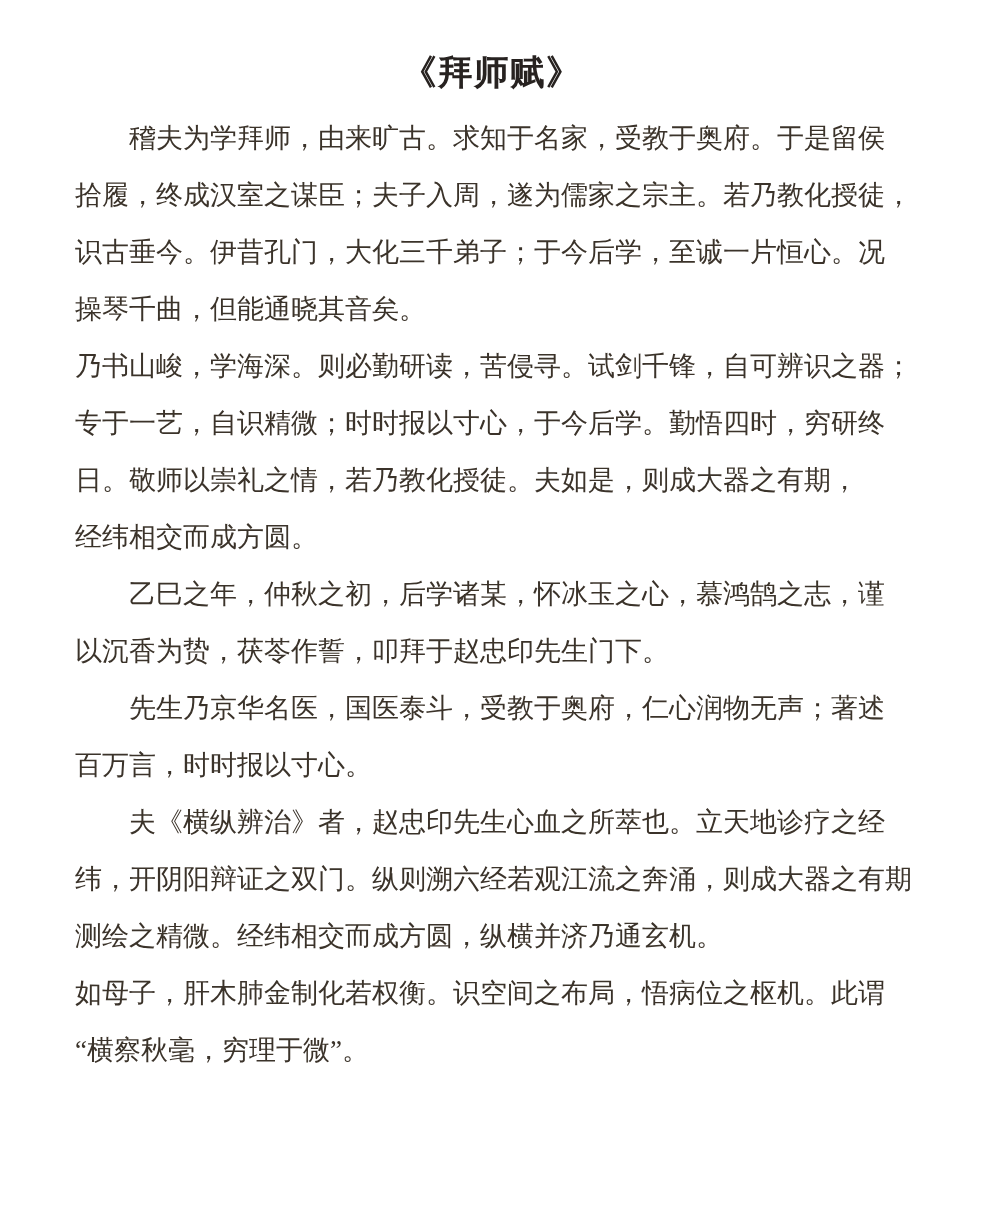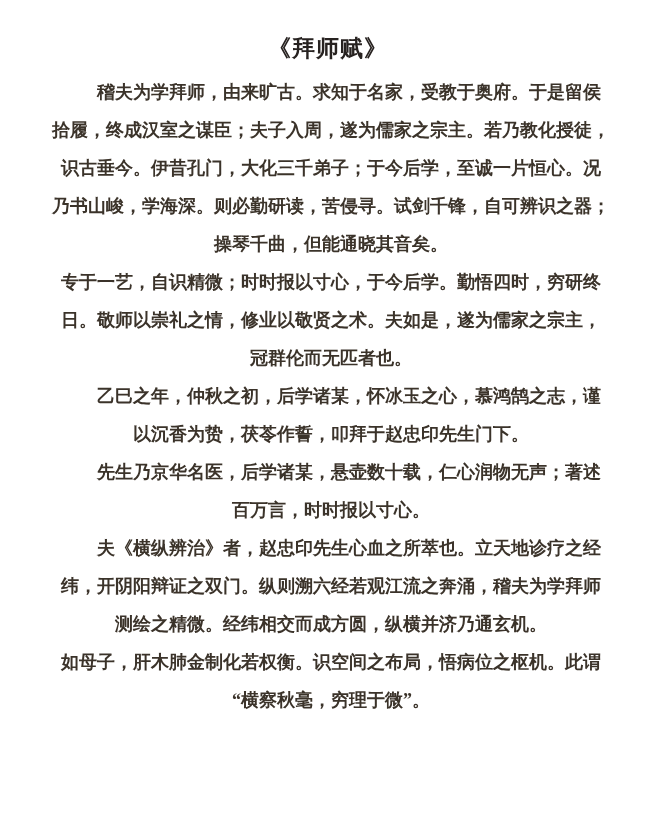--- a/index.html
+++ b/index.html
@@ -30,56 +30,55 @@
     font-size: 18px;
     color: var(--text-color, #3b332a);
   }
   .paragraph {
     margin: 0;
   }
   .line {
     height: 38px;
     line-height: 38px;
     white-space: nowrap;
-    text-align: center;
-    font-weight: bold;
+    text-align: left;
   }
   .line.indent {
     padding-left: 2em;
   }
 </style>
 </head>
 <body>
 
 <div class="page">
   <h1 class="doc-title">《拜师赋》</h1>
   <div class="doc-body">
       <div class="paragraph">
         <div class="line indent">稽夫为学拜师，由来旷古。求知于名家，受教于奥府。于是留侯</div>
         <div class="line">拾履，终成汉室之谋臣；夫子入周，遂为儒家之宗主。若乃教化授徒，</div>
         <div class="line">识古垂今。伊昔孔门，大化三千弟子；于今后学，至诚一片恒心。况</div>
+        <div class="line">操琴千曲，但能通晓其音矣。</div>
         <div class="line">乃书山峻，学海深。则必勤研读，苦侵寻。试剑千锋，自可辨识之器；</div>
-        <div class="line">操琴千曲，但能通晓其音矣。</div>
       </div>
       <div class="paragraph">
         <div class="line">专于一艺，自识精微；时时报以寸心，于今后学。勤悟四时，穷研终</div>
-        <div class="line">日。敬师以崇礼之情，修业以敬贤之术。夫如是，遂为儒家之宗主，</div>
-        <div class="line">冠群伦而无匹者也。</div>
+        <div class="line">日。敬师以崇礼之情，若乃教化授徒。夫如是，则成大器之有期，</div>
+        <div class="line">经纬相交而成方圆。</div>
       </div>
       <div class="paragraph">
         <div class="line indent">乙巳之年，仲秋之初，后学诸某，怀冰玉之心，慕鸿鹄之志，谨</div>
         <div class="line">以沉香为贽，茯苓作誓，叩拜于赵忠印先生门下。</div>
       </div>
       <div class="paragraph">
-        <div class="line indent">先生乃京华名医，后学诸某，悬壶数十载，仁心润物无声；著述</div>
+        <div class="line indent">先生乃京华名医，国医泰斗，受教于奥府，仁心润物无声；著述</div>
         <div class="line">百万言，时时报以寸心。</div>
       </div>
       <div class="paragraph">
         <div class="line indent">夫《横纵辨治》者，赵忠印先生心血之所萃也。立天地诊疗之经</div>
-        <div class="line">纬，开阴阳辩证之双门。纵则溯六经若观江流之奔涌，稽夫为学拜师</div>
+        <div class="line">纬，开阴阳辩证之双门。纵则溯六经若观江流之奔涌，则成大器之有期</div>
         <div class="line">测绘之精微。经纬相交而成方圆，纵横并济乃通玄机。</div>
       </div>
       <div class="paragraph">
         <div class="line">如母子，肝木肺金制化若权衡。识空间之布局，悟病位之枢机。此谓</div>
         <div class="line">“横察秋毫，穷理于微”。</div>
       </div>
     </div>
 </div>
 
 </body></html>

